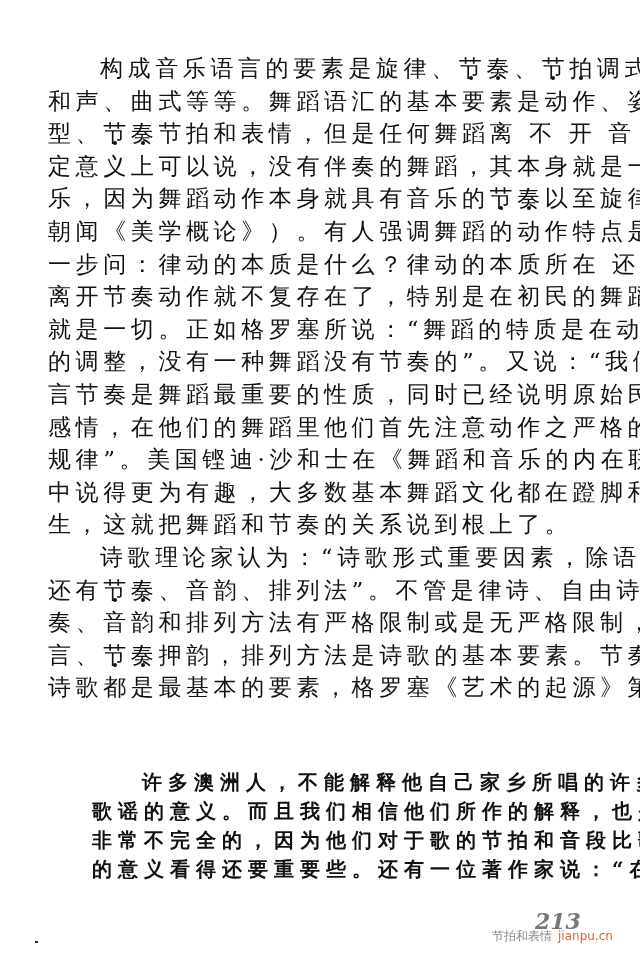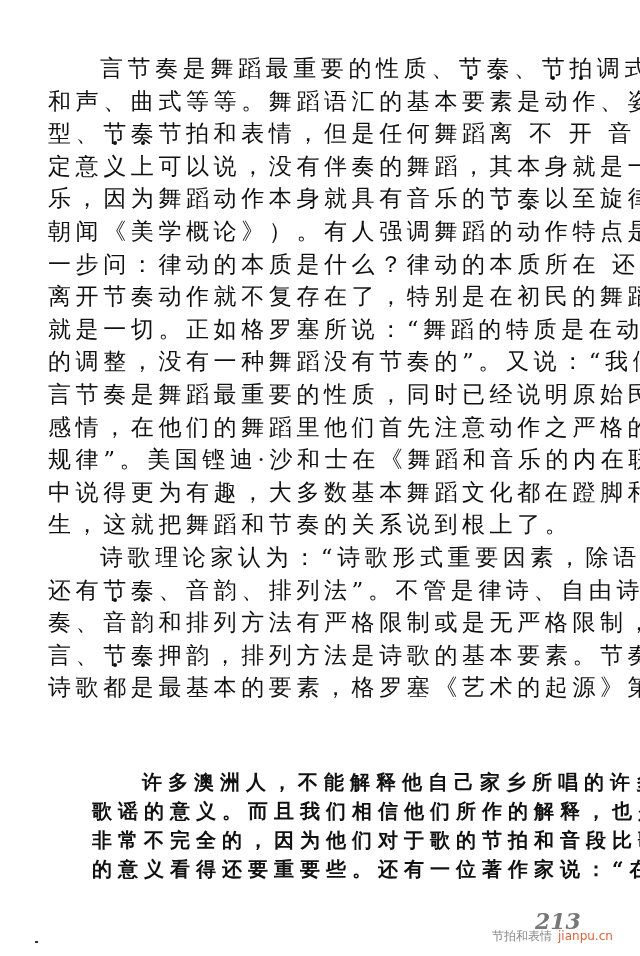--- a/index.html
+++ b/index.html
@@ -36,21 +36,21 @@
   .watermark .domain { color: #d9633a; margin-left: 6px; }
   .speck { position: absolute; left: 35px; top: 941px; width: 3px; height: 2px; background: #333; }
 </style>
 </head>
 <body>
 
 <div class="page">
   <div class="body-text">
     <div id="para-container">
         <div>
-          <div class="line indent"><span>言节奏是舞蹈最重要的性质、</span><span><span class="emph">节</span><span class="emph">奏</span></span><span>、</span><span><span class="emph">节</span><span class="emph">拍</span></span><span>调式、调性、</span></div>
+          <div class="line indent"><span>构成音乐语言的要素是旋律、</span><span><span class="emph">节</span><span class="emph">奏</span></span><span>、</span><span><span class="emph">节</span><span class="emph">拍</span></span><span>调式、调性、</span></div>
           <div class="line"><span>和声、曲式等等。舞蹈语汇的基本要素是动作、姿 态 、造</span></div>
           <div class="line"><span>型、</span><span><span class="emph">节</span><span class="emph">奏</span></span><span>节拍和表情，但是任何舞蹈离 不 开 音 乐，“在一</span></div>
           <div class="line"><span>定意义上可以说，没有伴奏的舞蹈，其本身就是一种无声音</span></div>
           <div class="line"><span>乐，因为舞蹈动作本身就具有音乐的</span><span><span class="emph">节</span><span class="emph">奏</span></span><span>以至旋律性”（王</span></div>
           <div class="line"><span>朝闻《美学概论》）。有人强调舞蹈的动作特点是律动，进</span></div>
           <div class="line"><span>一步问：律动的本质是什么？律动的本质所在 还 是 </span></div>
           <div class="line"><span>离开节奏动作就不复存在了，特别是在初民的舞蹈中，节奏</span></div>
           <div class="line"><span>就是一切。正如格罗塞所说：“舞蹈的特质是在动作的节奏</span></div>
           <div class="line"><span>的调整，没有一种舞蹈没有节奏的”。又说：“我们曾经断</span></div>
           <div class="line"><span>言节奏是舞蹈最重要的性质，同时已经说明原始民族的特殊</span></div>

